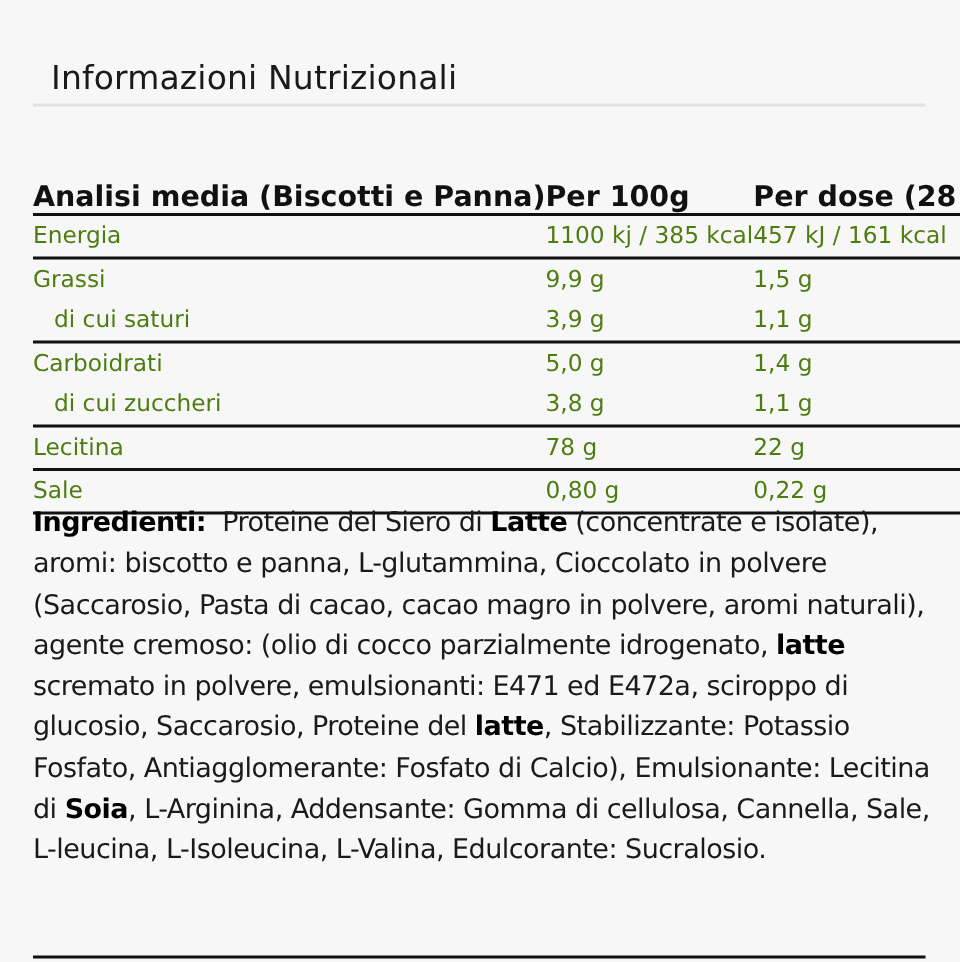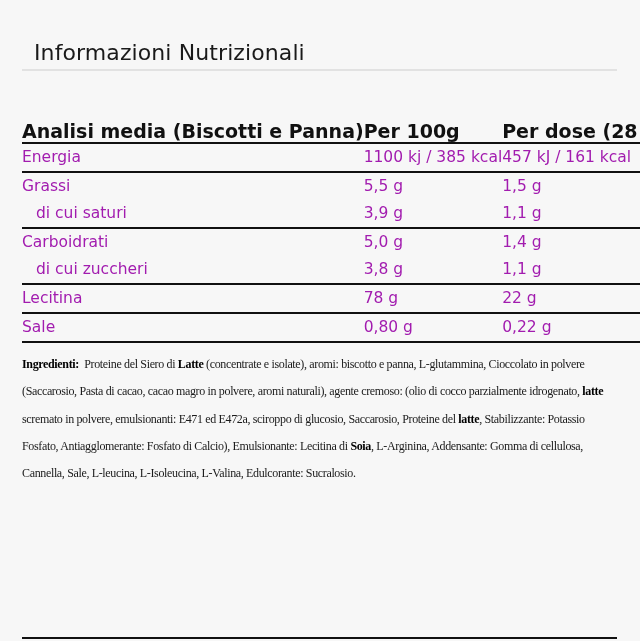--- a/index.html
+++ b/index.html
@@ -24,32 +24,31 @@
     position: absolute; left: 22px; top: 116px; width: 595px;
     border-collapse: collapse; font-size: 15.5px;
   }
   table.nutri th {
     text-align: left; font-weight: bold; padding: 0; height: 26px;
     vertical-align: bottom; font-size: 19px; white-space: nowrap;
     border-bottom: 2px solid #111;
   }
   table.nutri td {
     padding: 0; height: 27px; line-height: 27px; white-space: nowrap;
-    font-size: 15.5px; color: #a21caf;
+    font-size: 15.5px; color: #4d7c0f;
   }
   table.nutri tr.sep td { border-bottom: 2px solid #111; }
   table.nutri td.sub { padding-left: 14px; }
   .c1 { width: 300px; }
   .c2 { width: 150px; }
   .c3 { width: 145px; }
   .ingredients {
-    position: absolute; left: 22px; top: 351px; width: 600px;
-    font-size: 12px; line-height: 27.3px; color: #1a1a1a; margin: 0;
+    position: absolute; left: 22px; top: 335px; width: 600px;
+    font-size: 18px; line-height: 27.3px; color: #1a1a1a; margin: 0;
     letter-spacing: -0.35px;
-    font-family: Liberation Serif, serif;
   }
   .ingredients b { font-weight: bold; color: #000; }
   .bottom-rule {
     position: absolute; left: 22px; top: 637px; width: 595px; height: 2px;
     background: #111;
   }
 </style>
 </head>
 <body>
 
@@ -65,21 +64,21 @@
     </tr>
   </thead>
   <tbody>
     <tr class="sep">
       <td>Energia</td>
       <td>1100 kj / 385 kcal</td>
       <td>457 kJ / 161 kcal</td>
     </tr>
     <tr>
       <td>Grassi</td>
-      <td>5,5 g</td>
+      <td>9,9 g</td>
       <td>1,5 g</td>
     </tr>
     <tr class="sep">
       <td class="sub">di cui saturi</td>
       <td>3,9 g</td>
       <td>1,1 g</td>
     </tr>
     <tr>
       <td>Carboidrati</td>
       <td>5,0 g</td>

